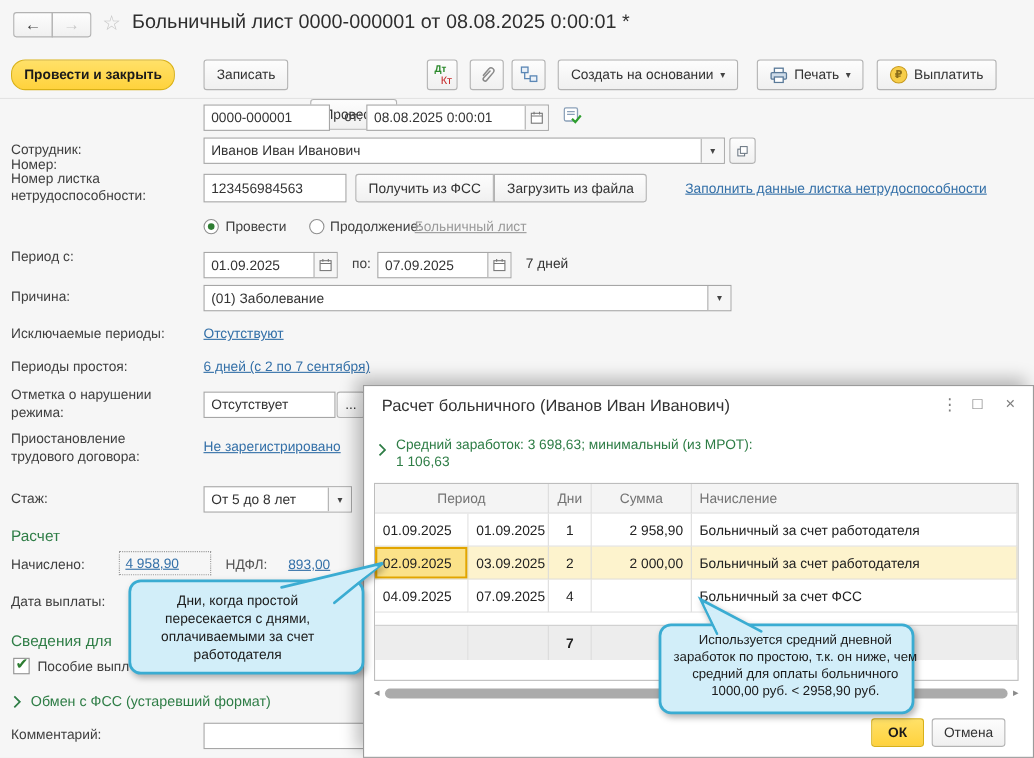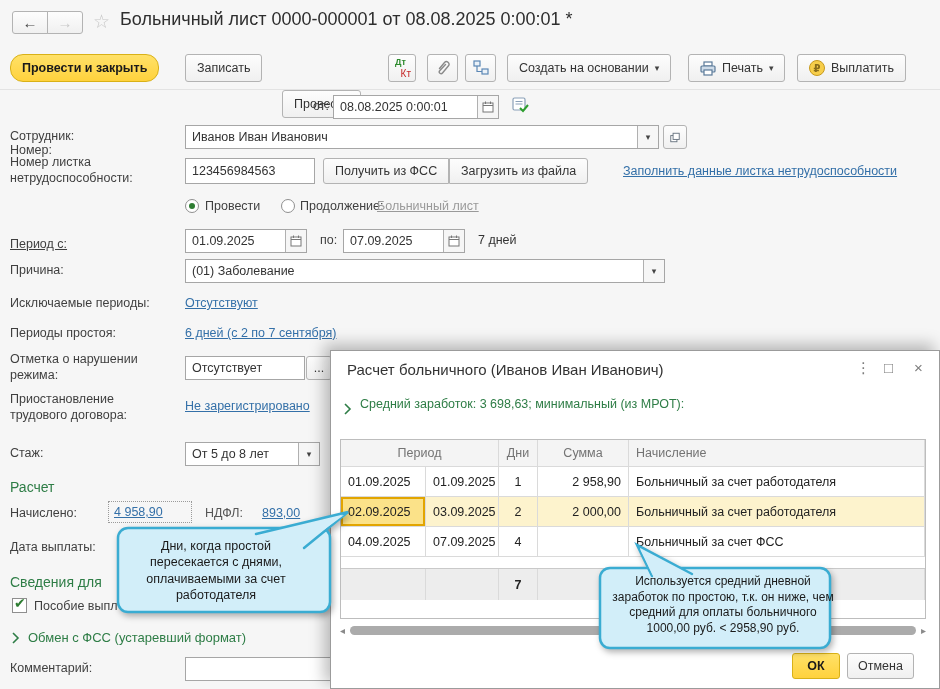--- a/index.html
+++ b/index.html
@@ -126,20 +126,21 @@
   </div>
 
   <div class="btn" style="left:797px;top:54px;">
     <span style="width:16px;height:16px;border-radius:50%;background:#f7ce4a;border:1px solid #c79a1e;display:flex;align-items:center;justify-content:center;font-size:10px;font-weight:bold;color:#8a6d1a;">₽</span>
     <span>Выплатить</span>
   </div>
 
   <div class="toolbar-sep"></div>
 
   <div class="label" style="left:10px;top:99px;margin-top:44px;">Номер:</div>
+  <div class="field" style="left:185px;top:95px;width:115px;">0000-000001</div>
   <div class="label" style="left:313px;top:99px;">от:</div>
   <div class="field" style="left:333px;top:95px;width:166px;">
     <span class="grow">08.08.2025  0:00:01</span>
     <span class="sidebtn">
       <svg width="12" height="12" viewBox="0 0 12 12">
         <rect x="1" y="2" width="10" height="9" fill="#fff" stroke="#777" stroke-width="1"></rect>
         <line x1="1" y1="4.5" x2="11" y2="4.5" stroke="#777" stroke-width="1"></line>
         <line x1="3.5" y1="0.5" x2="3.5" y2="3" stroke="#777" stroke-width="1"></line>
         <line x1="8.5" y1="0.5" x2="8.5" y2="3" stroke="#777" stroke-width="1"></line>
       </svg>
@@ -173,21 +174,21 @@
   <div class="btn" style="left:323px;top:158px;height:26px;border-radius:3px 0 0 3px;">Получить из ФСС</div>
   <div class="btn" style="left:449px;top:158px;height:26px;border-radius:0 3px 3px 0;">Загрузить из файла</div>
   <a class="link" style="left:623px;top:164px;">Заполнить данные листка нетрудоспособности</a>
 
   <div class="radio checked" style="left:185px;top:199px;"></div>
   <div class="label" style="left:205px;top:199px;">Провести</div>
   <div class="radio" style="left:281px;top:199px;"></div>
   <div class="label" style="left:300px;top:199px;">Продолжение:</div>
   <a class="link link-disabled" style="left:377px;top:199px;">Больничный лист</a>
 
-  <div class="label" style="left:10px;top:237px;text-decoration:underline;">Период с:</div>
+  <div class="label" style="left:10px;top:226px;">Период с:</div>
   <div class="field" style="left:185px;top:229px;width:122px;">
     <span class="grow">01.09.2025</span>
     <span class="sidebtn">
       <svg width="12" height="12" viewBox="0 0 12 12">
         <rect x="1" y="2" width="10" height="9" fill="#fff" stroke="#777" stroke-width="1"></rect>
         <line x1="1" y1="4.5" x2="11" y2="4.5" stroke="#777" stroke-width="1"></line>
         <line x1="3.5" y1="0.5" x2="3.5" y2="3" stroke="#777" stroke-width="1"></line>
         <line x1="8.5" y1="0.5" x2="8.5" y2="3" stroke="#777" stroke-width="1"></line>
       </svg>
     </span>
@@ -265,20 +266,21 @@
     <div class="dlg-title">Расчет больничного (Иванов Иван Иванович)</div>
     <span class="dlg-ctl" style="left:525px;">⋮</span>
     <span class="dlg-ctl" style="left:553px;">□</span>
     <span class="dlg-ctl" style="left:583px;">×</span>
 
     <svg class="abs" style="left:13px;top:52px;" width="8" height="12">
       <polyline points="1,1 6,6 1,11" fill="none" stroke="#2e7d46" stroke-width="1.6"></polyline>
     </svg>
     <div class="abs green-t" style="left:29px;top:45px;font-size:12.5px;line-height:1.3;">
       <div>Средний заработок: 3 698,63; минимальный (из МРОТ):</div>
+      <div>1 106,63</div>
     </div>
 
     <div class="tblwrap">
       <div class="tbl">
 
         <div class="tc th" style="grid-column:1/3;">Период</div>
         <div class="tc th">Дни</div>
         <div class="tc th">Сумма</div>
         <div class="tc th" style="justify-content:flex-start;">Начисление</div>
 

